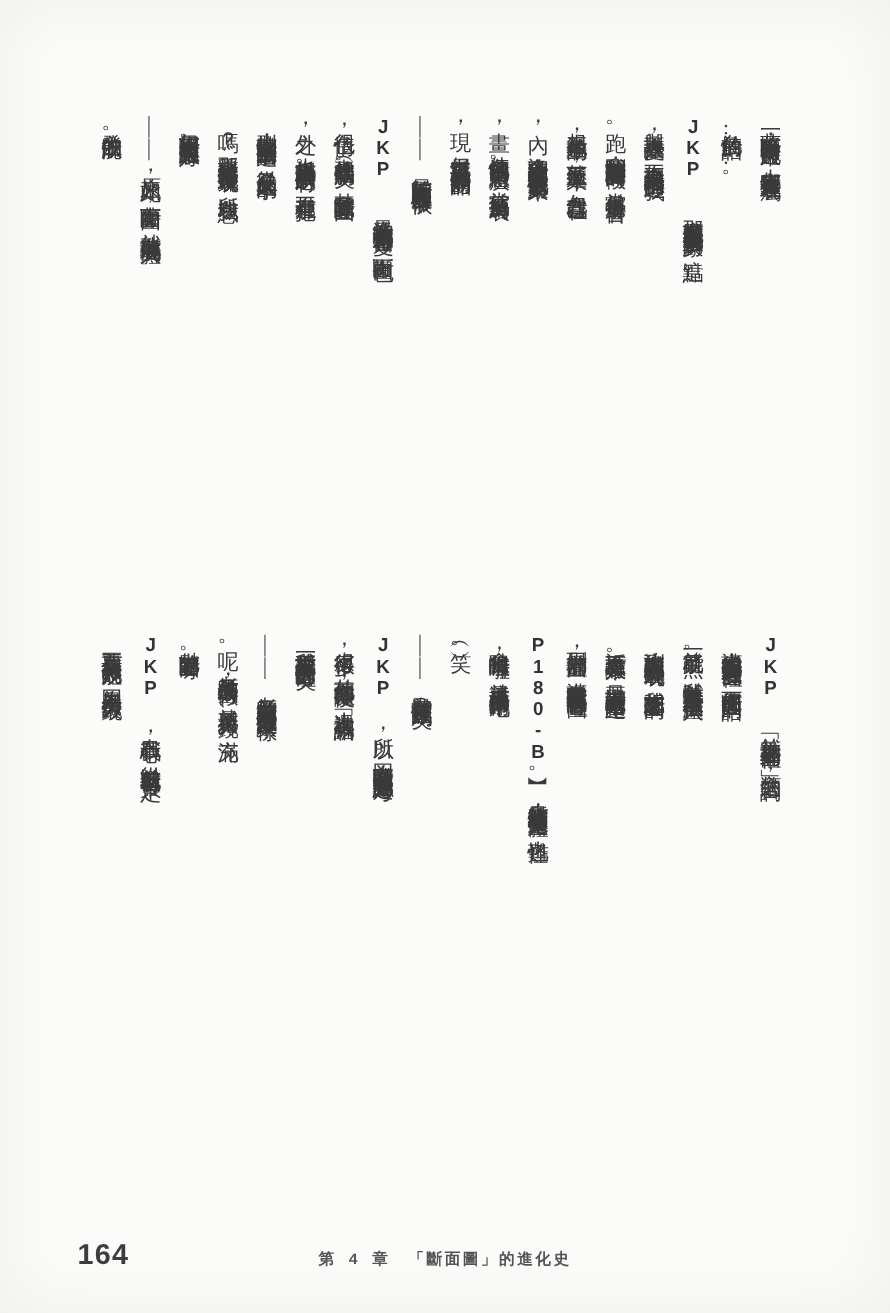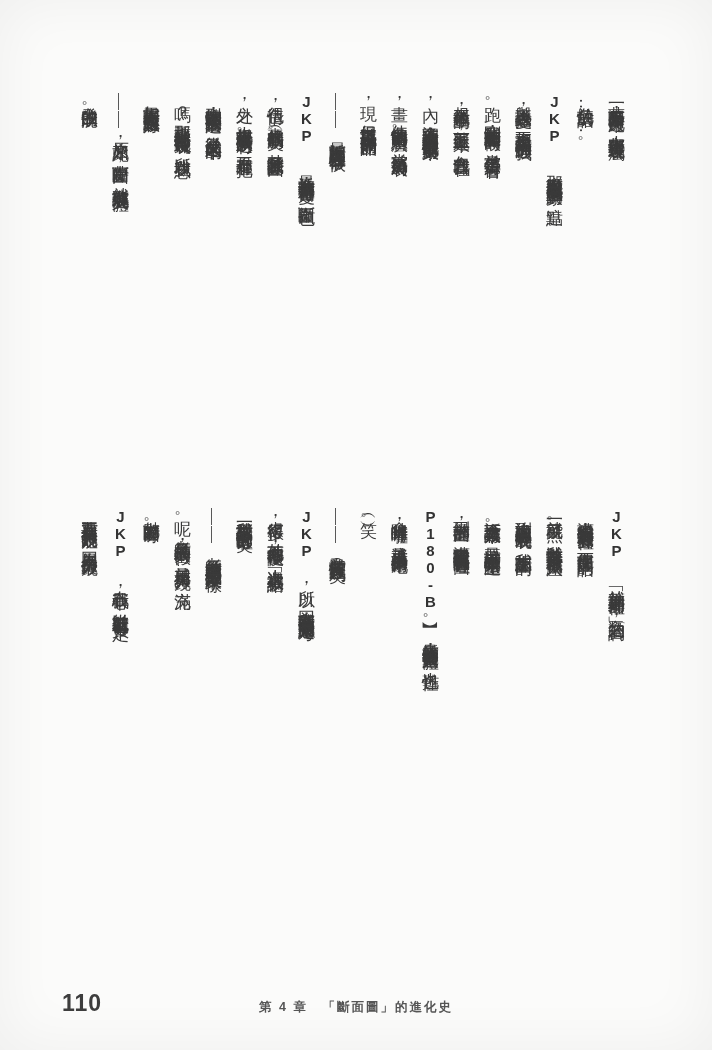--- a/index.html
+++ b/index.html
@@ -51,21 +51,21 @@
     font-weight: 700;
     font-size: 23px;
     letter-spacing: 1px;
     color: #3d3d3d;
   }
   .chapter-footer {
     position: absolute;
     left: 50%;
     transform: translateX(-50%);
     top: 999px;
-    font-family: Liberation Sans, sans-serif;
+    font-family: Liberation Mono, monospace;
     font-weight: 700;
     font-size: 12.5px;
     letter-spacing: 2px;
     color: #555;
     white-space: nowrap;
   }
 </style>
 </head>
 <body>
 
@@ -106,17 +106,17 @@
       <div class="col"><span class="latin">JKP</span>　所以，因為我在斷面圖和內臟方面總是考</div>
       <div class="col">慮得很多，其他方面卻很隨便，上次還被教訓「給</div>
       <div class="col">我稍微思考一下擬音的部分啦」（笑）。</div>
       <div class="col">——老師您的施力點跟普通的成人漫畫家不一樣</div>
       <div class="col">呢。老師作品的最大特徵，就是運用大分鏡、充滿</div>
       <div class="col">魅力的斷面圖呀。</div>
       <div class="col"><span class="latin">JKP</span>　在我心目中，從以前就有個每二十頁一定</div>
       <div class="col">要有五頁使用大分鏡的規矩。因為果然用大分鏡最</div>
     </div>
 
-  <div class="page-number">110</div>
+  <div class="page-number">164</div>
 
   <div class="chapter-footer">第 4 章　「斷面圖」的進化史</div>
 
 </div>
 
 </body></html>

